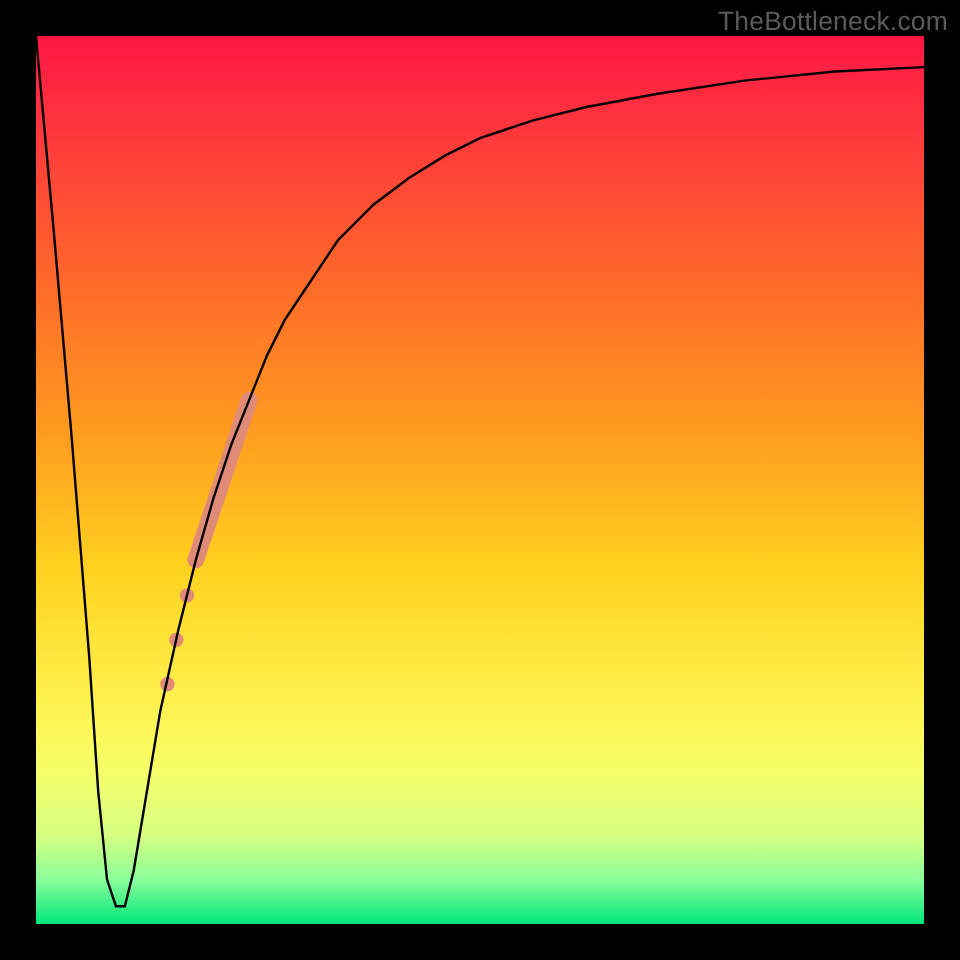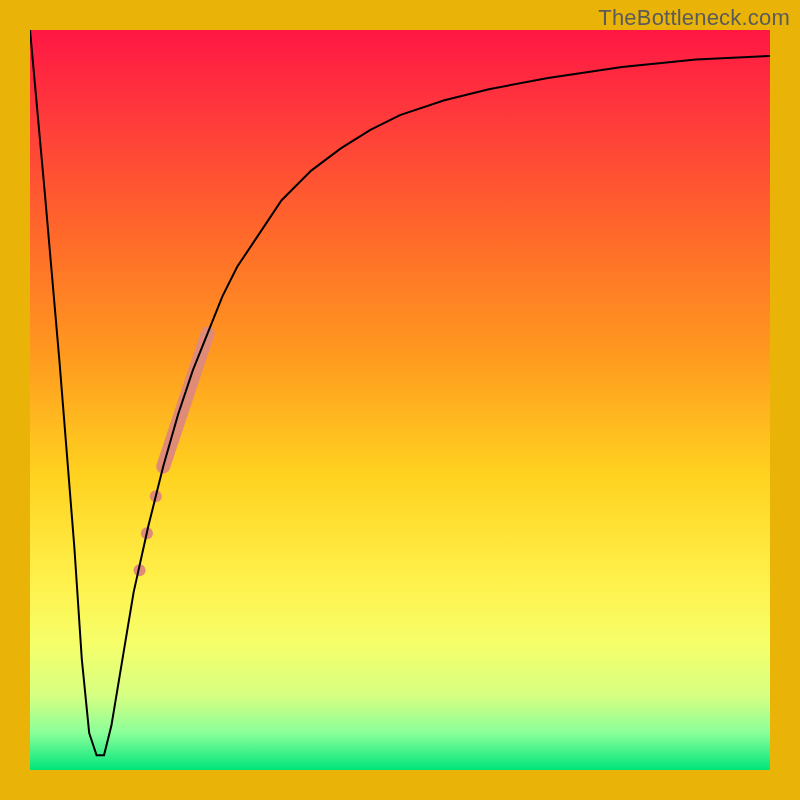--- a/index.html
+++ b/index.html
@@ -7,21 +7,21 @@
     padding: 0;
     width: 800px;
     height: 800px;
     overflow: hidden;
     background: #fff;
   }
   .outer {
     position: relative;
     width: 800px;
     height: 800px;
-    background: #eab308;
+    background: #000000;
   }
   .watermark {
     position: absolute;
     top: 5px;
     right: 10px;
     font-family: Arial, Helvetica, sans-serif;
     font-size: 22px;
     color: #5b5b5b;
     font-weight: 500;
     letter-spacing: 0.2px;

